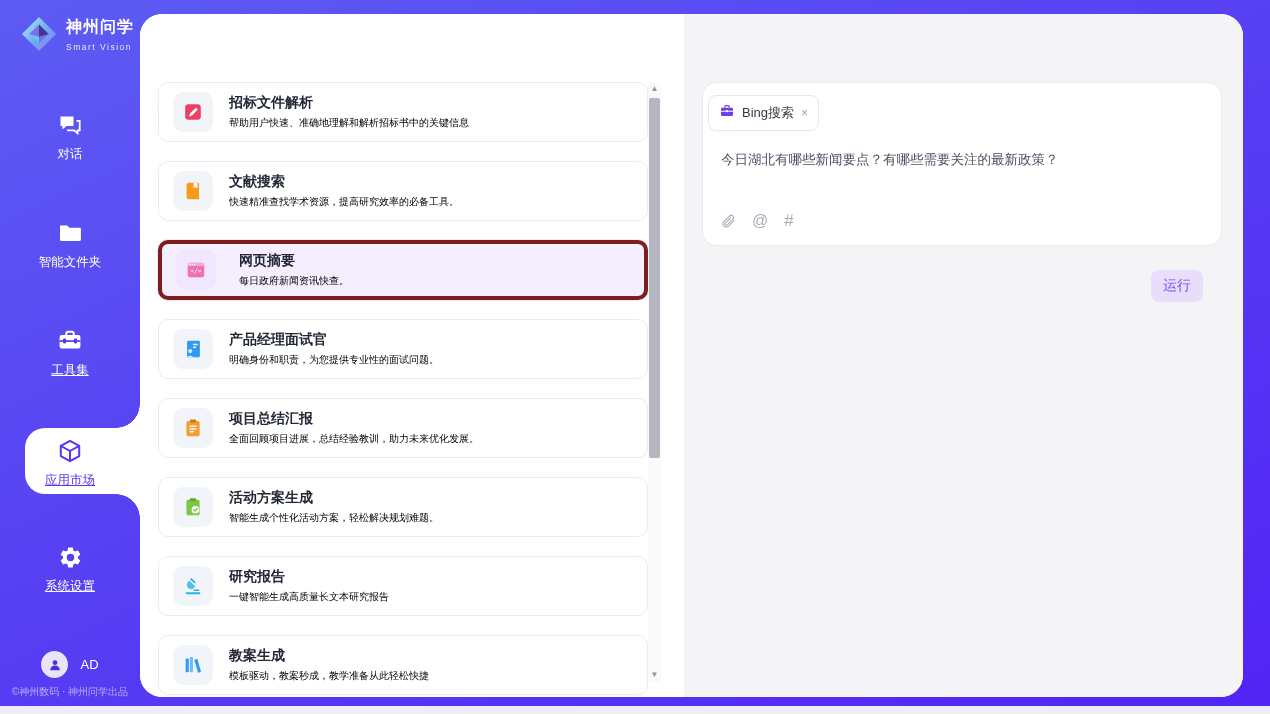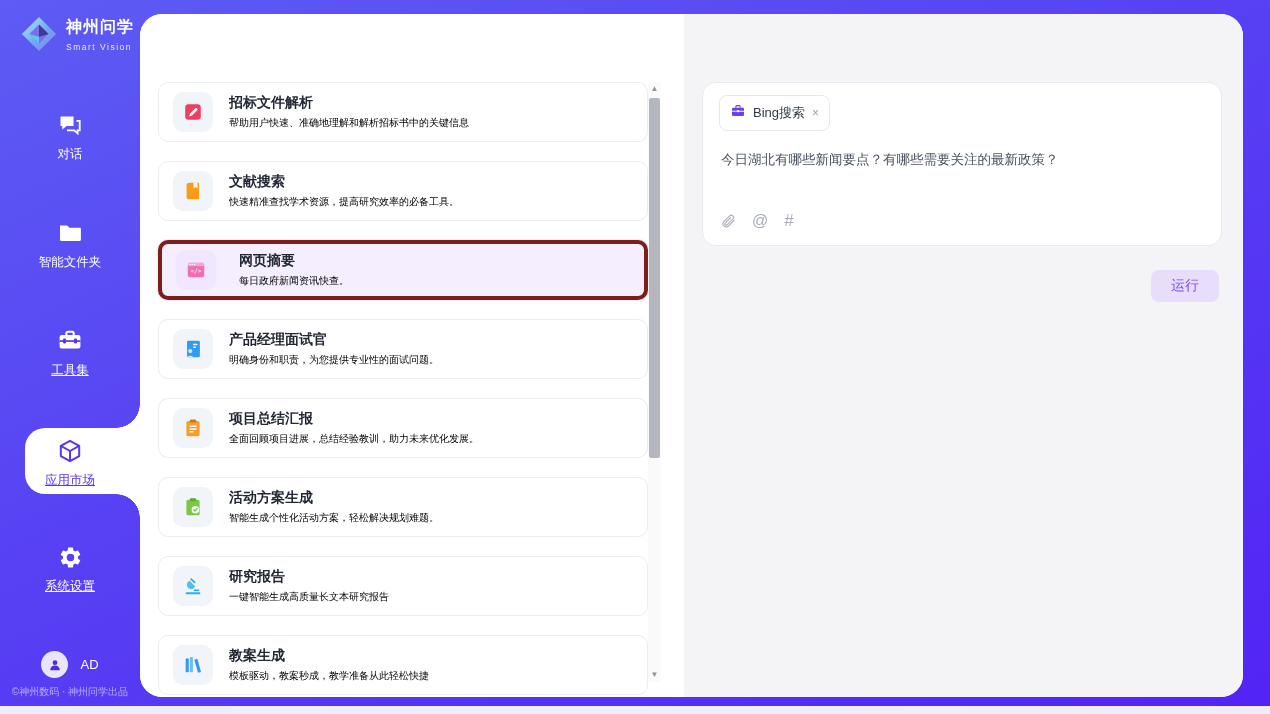--- a/index.html
+++ b/index.html
@@ -64,28 +64,28 @@
     text-align:center; line-height:14px; cursor:pointer; }
   .sb-arrow.up { top:0; }
   .sb-arrow.down { bottom:0; }
   .sb-thumb { position:absolute; left:1px; top:16px; width:11px; height:360px; background:#b4b7bf; border-radius:2px; cursor:grab; }
 
   
   .detail-panel { flex:1; background:#f4f4f7; position:relative; }
   .detail-panel .panel-title { position:absolute; left:21px; top:26px; }
   .query-card { position:absolute; left:18px; top:68px; width:520px; height:164px;
     background:#fff; border:1px solid #e9e9ef; border-radius:14px; }
-  .tool-tag { position:absolute; left:16px; top:12px; display:inline-flex; align-items:center; gap:7px;
+  .tool-tag { position:absolute; left:5px; top:12px; display:inline-flex; align-items:center; gap:7px;
     border:1px solid #e6e7ec; border-radius:8px; padding:7px 10px; background:#fff; cursor:default; }
   .tool-tag .tag-label { font-size:13px; color:#333a46; }
   .tool-tag .tag-close { font-size:12px; color:#9aa1ab; cursor:pointer; line-height:1; }
   .query-text { position:absolute; left:18px; top:68px; right:18px; font-size:13.5px; color:#4a5160; }
   .action-row { position:absolute; left:18px; bottom:14px; display:flex; align-items:center; gap:16px; }
   .action-ic { color:#a7acb6; font-size:15px; cursor:pointer; display:flex; align-items:center; }
-  .run-btn { position:absolute; left:467px; top:256px; width:68px; height:32px; border:none;
+  .run-btn { position:absolute; left:467px; top:256px; width:52px; height:32px; border:none;
     background:#e9ddfc; color:#7a4ff5; font-size:14px; border-radius:8px; cursor:pointer;
     font-family:inherit; }
 
   
 </style>
 </head>
 <body>
 
 <div class="frame">
   <div class="sidebar">

